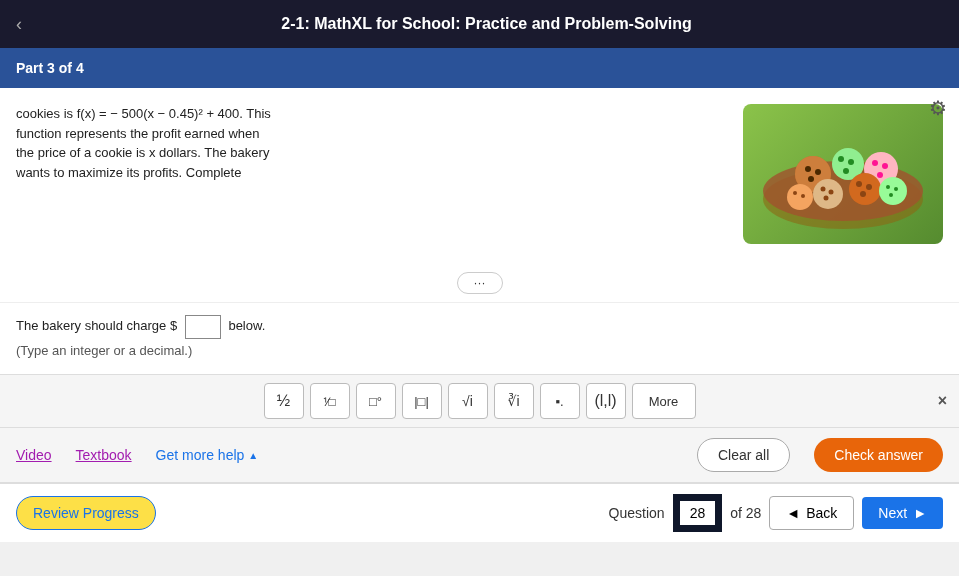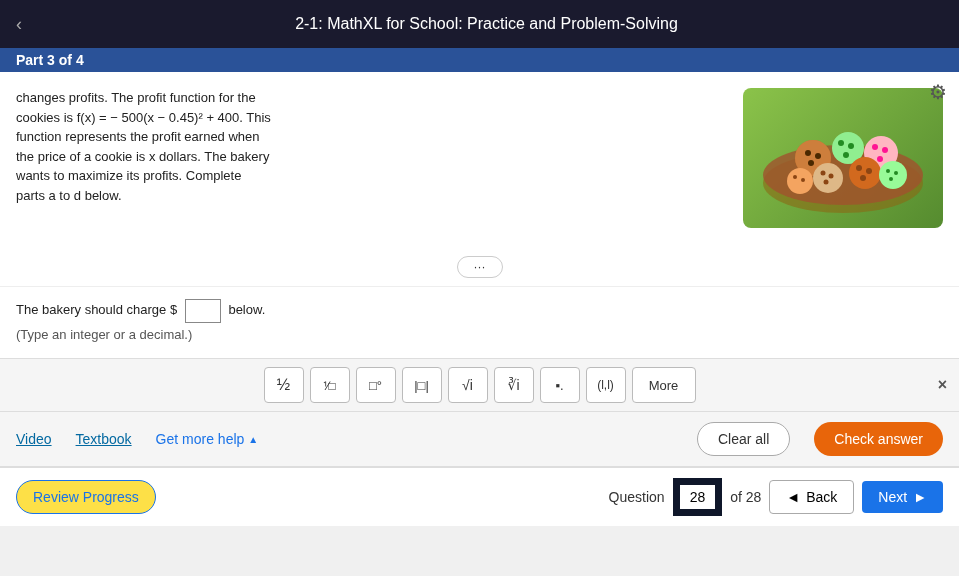--- a/index.html
+++ b/index.html
@@ -24,21 +24,21 @@
     }
     .header-back {
       color: #aaa;
       font-size: 18px;
       cursor: pointer;
       margin-right: 8px;
     }
     .header-title {
       color: white;
       font-size: 16px;
-      font-weight: 400;
+      font-weight: 700;
       flex: 1;
       text-align: center;
     }
     .header-right {
       display: flex;
       align-items: center;
       gap: 12px;
       font-size: 13px;
       color: #ddd;
     }
@@ -62,21 +62,21 @@
       color: white;
     }
 
     
     .part-label {
       background: #2a5298;
       color: white;
       padding: 6px 16px;
       font-size: 14px;
       font-weight: 600;
-      height: 24px;
+      height: 40px;
       display: flex;
       align-items: center;
     }
 
     
     .main-content {
       background: white;
       padding: 16px;
       display: flex;
       gap: 16px;
@@ -189,21 +189,21 @@
     
     .action-bar {
       background: #f5f5f5;
       border-top: 1px solid #ddd;
       padding: 10px 16px;
       display: flex;
       align-items: center;
       gap: 24px;
     }
     .action-link {
-      color: #0369a1;
+      color: #a21caf;
       font-size: 14px;
       cursor: pointer;
       text-decoration: underline;
       font-weight: 500;
     }
     .get-more-help {
       color: #1a73e8;
       font-size: 14px;
       cursor: pointer;
       font-weight: 500;
@@ -311,26 +311,24 @@
 
 <div class="header">
   <span class="header-back">‹</span>
   <span class="header-title">2-1: MathXL for School: Practice and Problem-Solving</span>
 </div>
 
 <div class="part-label">Part 3 of 4</div>
 
 <div class="main-content" style="position:relative;">
   <div class="content-text">
-    <p>changes profits. The profit function for the</p>
     <p>cookies is f(x) = − 500(x − 0.45)² + 400. This</p>
     <p>function represents the profit earned when</p>
     <p>the price of a cookie is x dollars. The bakery</p>
     <p>wants to maximize its profits. Complete</p>
-    <p>parts a to d below.</p>
   </div>
 
   <div class="content-image">
     <svg class="cookie-plate" viewBox="0 0 180 130" xmlns="http://www.w3.org/2000/svg">
 
       <ellipse cx="90" cy="90" rx="80" ry="30" fill="#8B6914" opacity="0.6"></ellipse>
       <ellipse cx="90" cy="82" rx="80" ry="30" fill="#A0522D" opacity="0.8"></ellipse>
 
       <circle cx="60" cy="65" r="18" fill="#D2691E"></circle>
       <circle cx="60" cy="65" r="18" fill="#C8935A" opacity="0.5"></circle>
@@ -400,21 +398,21 @@
   </button>
   <button class="math-btn" style="font-size:14px;">
     <span>√i</span>
   </button>
   <button class="math-btn" style="font-size:14px;">
     <span>∛i</span>
   </button>
   <button class="math-btn" style="font-size:13px;">
     <span>▪.</span>
   </button>
-  <button class="math-btn" style="font-size:12px;">
+  <button class="math-btn" style="font-size:16px;">
     <span>(l,l)</span>
   </button>
   <button class="math-btn more-btn">More</button>
   <span class="toolbar-close">×</span>
 </div>
 
 <div class="action-bar">
   <span class="action-link">Video</span>
   <span class="action-link">Textbook</span>
   <span class="get-more-help">

